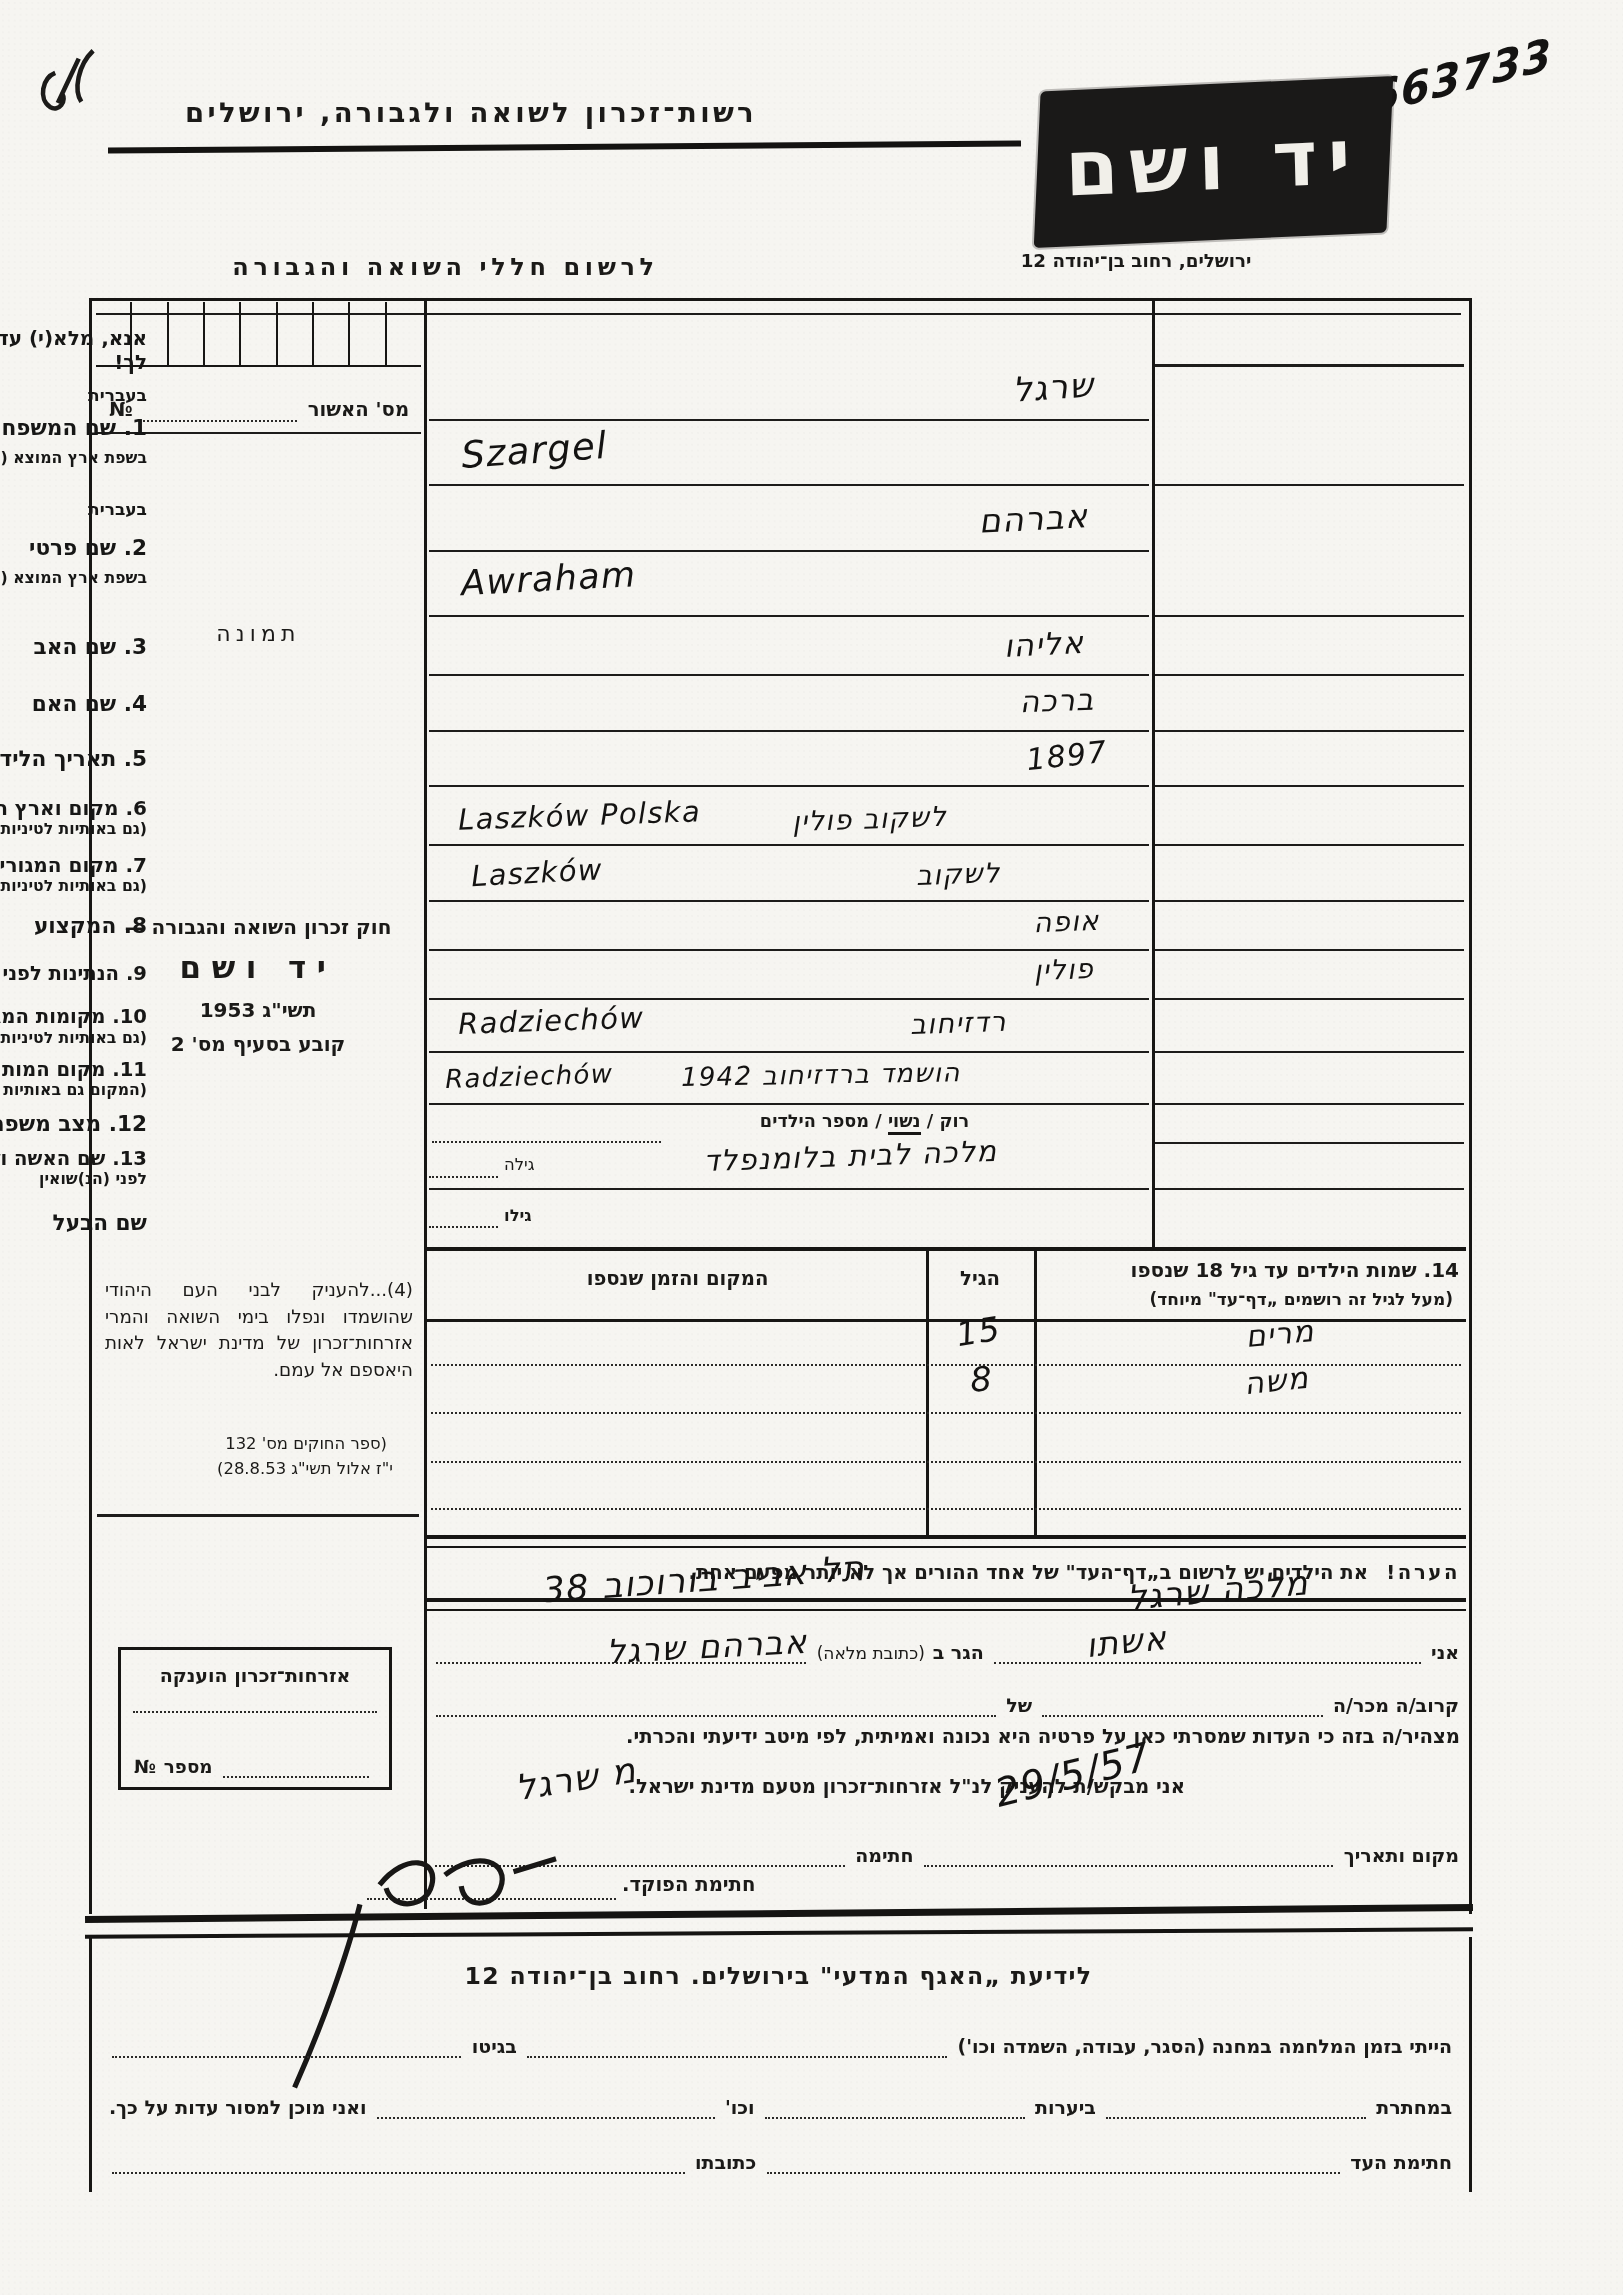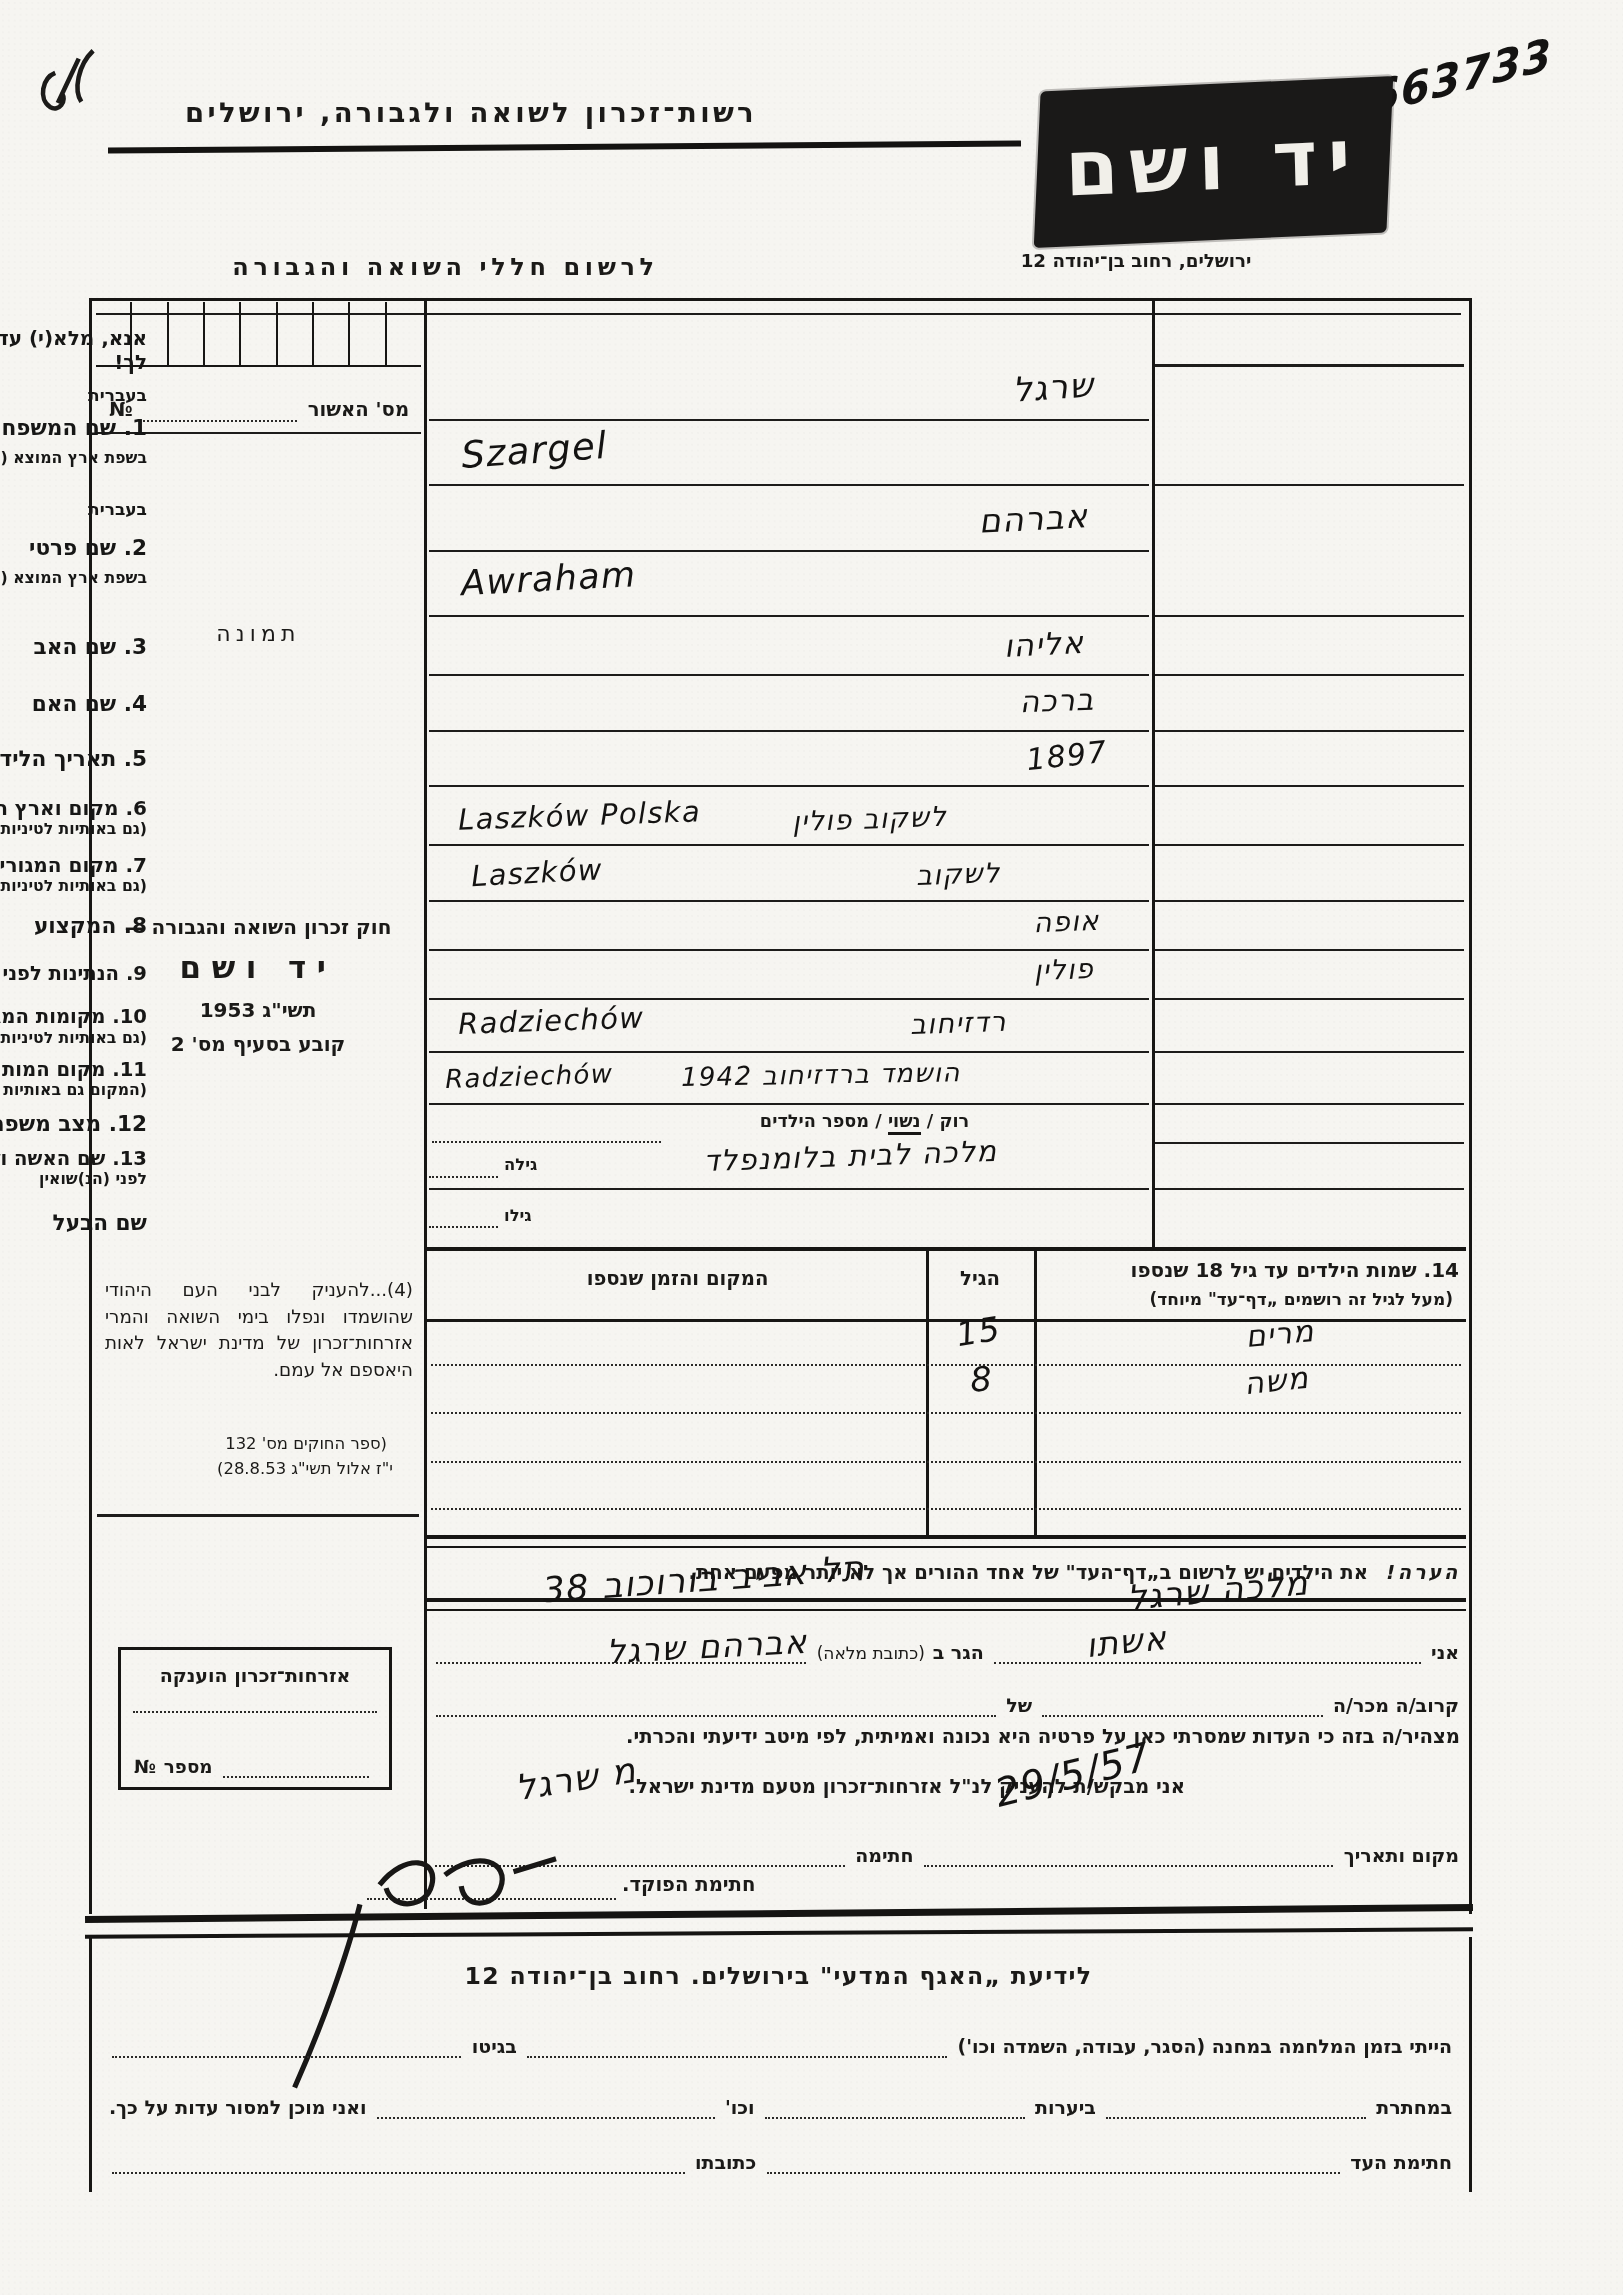--- a/index.html
+++ b/index.html
@@ -153,21 +153,21 @@
   <div class="ln" style="left:429px;top:998px;width:720px;"></div>
   <div class="ln" style="left:429px;top:1051px;width:720px;"></div>
   <div class="ln" style="left:429px;top:1103px;width:720px;"></div>
   <div class="abs dots" style="left:432px;top:1121px;width:229px;height:19.6px;"></div>
   <div class="ln" style="left:429px;top:1188px;width:720px;"></div>
 
   <div class="abs printed rtl" style="left:668px;top:1111px;width:393px;font-size:17.7px;font-weight:bold;text-align:center;">
     <span>רוק / </span><span style="border-bottom:3.9px solid #171614;padding-bottom:0.7px;">נשוי</span><span> / מספר הילדים</span>
   </div>
 
-  <div class="abs printed" style="left:504px;top:1155px;font-size:16.4px;font-weight:bold;">גילה</div>
+  <div class="abs printed" style="left:504px;top:1155px;font-size:16.4px;font-weight:normal;">גילה</div>
   <div class="abs dots" style="left:429px;top:1160px;width:69px;height:15.7px;"></div>
   <div class="abs printed" style="left:504px;top:1206px;font-size:16.4px;font-weight:bold;">גילו</div>
   <div class="abs dots" style="left:429px;top:1210px;width:69px;height:15.7px;"></div>
 
   <div class="hw" style="left:962px;top:367px;width:183px;font-size:34px;text-align:center;transform:rotate(-4deg);">שרגל</div>
   <div class="hw ltr" style="left:461px;top:424px;width:288px;font-size:37px;transform:rotate(-4deg);">Szargel</div>
   <div class="hw" style="left:929px;top:499px;width:209px;font-size:33px;text-align:center;transform:rotate(-3deg);">אברהם</div>
   <div class="hw ltr" style="left:461px;top:555px;width:314px;font-size:35px;transform:rotate(-3deg);">Awraham</div>
   <div class="hw" style="left:949px;top:626px;width:190px;font-size:31px;text-align:center;transform:rotate(-3deg);">אליהו</div>
   <div class="hw" style="left:975px;top:683px;width:164px;font-size:30px;text-align:center;transform:rotate(-2deg);">ברכה</div>
@@ -202,21 +202,21 @@
 
   <div class="hw" style="left:1172px;top:1316px;width:216px;font-size:30px;text-align:center;transform:rotate(-5deg);">מרים</div>
   <div class="hw ltr" style="left:939px;top:1312px;width:79px;font-size:33px;text-align:center;transform:rotate(-9deg);">15</div>
   <div class="hw" style="left:1162px;top:1363px;width:229px;font-size:30px;text-align:center;transform:rotate(-6deg);">משה</div>
   <div class="hw ltr" style="left:949px;top:1359px;width:65px;font-size:34px;text-align:center;transform:rotate(-4deg);">8</div>
 
   <div class="abs" style="left:424px;top:1535px;width:1042px;height:3.9px;background:#171614;"></div>
   <div class="abs" style="left:424px;top:1546px;width:1042px;height:2px;background:#171614;"></div>
 
   <div class="abs printed rtl" style="left:432px;top:1561px;width:1028px;font-size:19.6px;text-align:right;">
-    <span class="b" style="letter-spacing:2.6px;margin-left:18.3px;font-style:italic;">הערה!</span><span style="font-weight:bold;">את הילדים יש לרשום ב„דף־העד" של אחד ההורים אך לא יותר מפעם אחת.</span>
+    <span class="b" style="letter-spacing:2.6px;margin-left:18.3px;">הערה!</span><span style="font-weight:bold;">את הילדים יש לרשום ב„דף־העד" של אחד ההורים אך לא יותר מפעם אחת.</span>
   </div>
   <div class="abs" style="left:424px;top:1598px;width:1042px;height:3.9px;background:#171614;"></div>
   <div class="abs" style="left:424px;top:1609px;width:1042px;height:2px;background:#171614;"></div>
 
   <div class="frow" style="left:429px;top:1617px;width:1034px;height:47px;">
     <span class="lbl">אני</span>
     <span class="fill" style="flex:1.15;"></span>
     <span class="lbl">הגר ב</span>
     <span class="lbl" style="font-weight:normal;font-size:17px;">(כתובת מלאה)</span>
     <span class="fill" style="flex:1;"></span>

